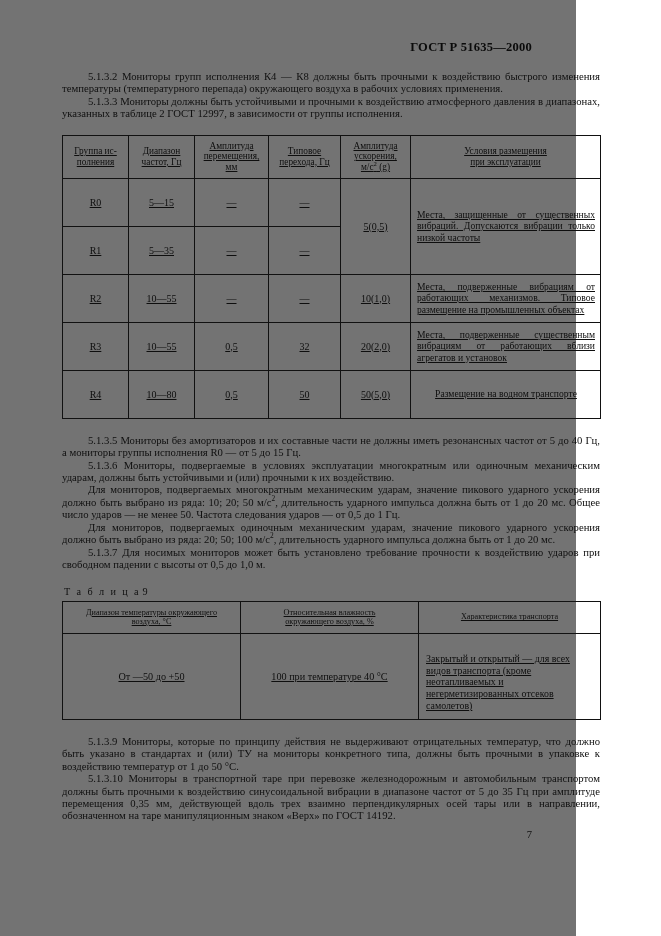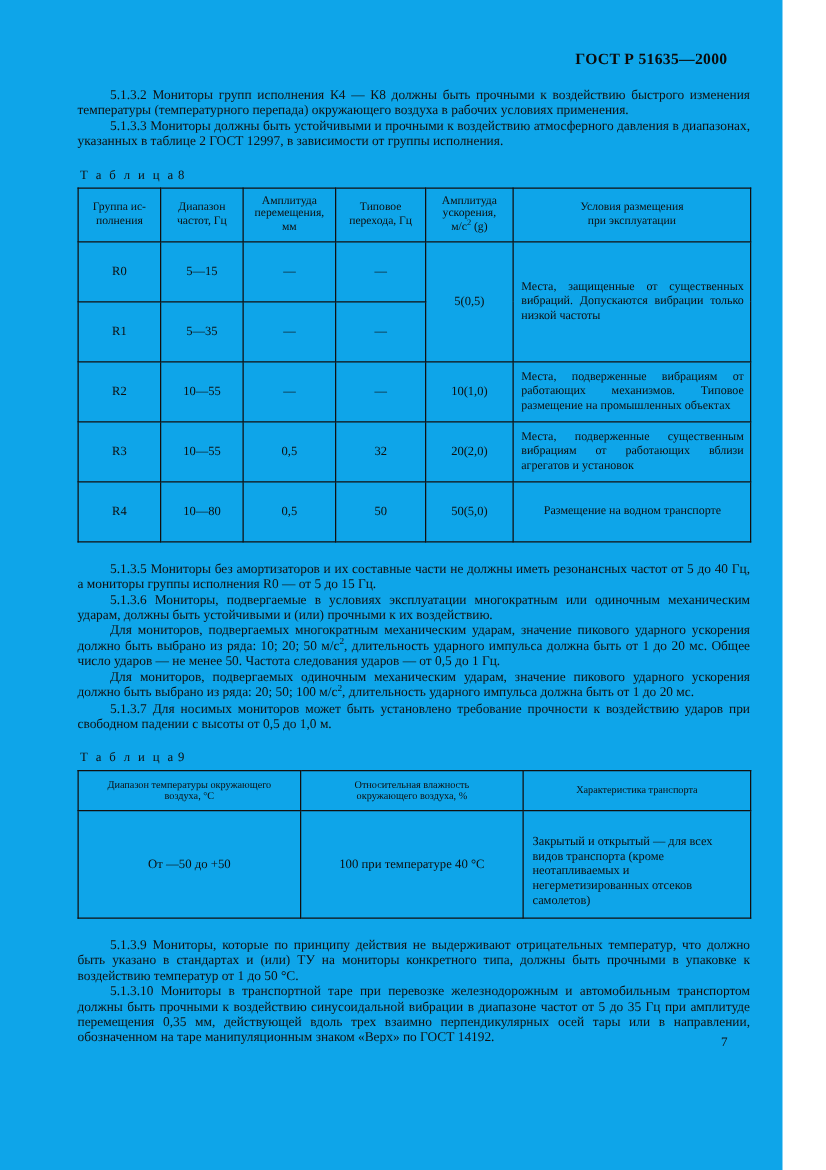--- a/index.html
+++ b/index.html
@@ -13,23 +13,23 @@
     height: 936px;
     position: relative;
     font-family: "Liberation Serif", "DejaVu Serif", serif;
     color: #111111;
     overflow: hidden;
   }
 
   .page {
     position: absolute;
     left: 0; top: 0;
-    width: 626px;
+    width: 576px;
     height: 936px;
-    background: #0ea5e9;
+    background: #737373;
   }
 
   
   .running-head {
     position: absolute;
     top: 40px;
     right: 44px;
     font-family: "Liberation Serif", "DejaVu Serif", serif;
     font-weight: bold;
     font-size: 12.5px;
@@ -115,20 +115,21 @@
     font-size: 9.6px;
     text-align: justify;
     text-justify: inter-word;
     margin-left: 16px;
   }
   table.gost td.desc.nojust { text-align: center; }
 
   
   table.gost {
     border: 1.6px solid #111111;
+    text-decoration: underline;
   }
   table.gost tr.thickline > td {
     border-top: 1.6px solid #111111;
   }
 
   
   table.t8 col.c1 { width: 66px; }
   table.t8 col.c2 { width: 66px; }
   table.t8 col.c3 { width: 74px; }
   table.t8 col.c4 { width: 72px; }
@@ -173,23 +174,20 @@
 
   <div class="running-head">ГОСТ Р 51635—2000</div>
 
   <div class="content">
 
     <p class="para">5.1.3.2  Мониторы групп исполнения К4 — К8 должны быть прочными к воздействию быстрого изменения температуры (температурного перепада) окружающего воздуха в рабочих условиях применения.</p>
     <p class="para">5.1.3.3  Мониторы должны быть устойчивыми и прочными к воздействию атмосферного давления в диапазонах, указанных в таблице 2 ГОСТ 12997, в зависимости от группы исполнения.</p>
 
     <div class="spacer-lg"></div>
 
-    <div class="tbl-caption">
-      <span>Т а б л и ц а</span><span class="num">8</span>
-    </div>
 
     <table class="gost t8">
       <colgroup>
         <col class="c1">
           <col class="c2">
           <col class="c3">
         <col class="c4">
           <col class="c5">
           <col class="c6">
       </colgroup>

